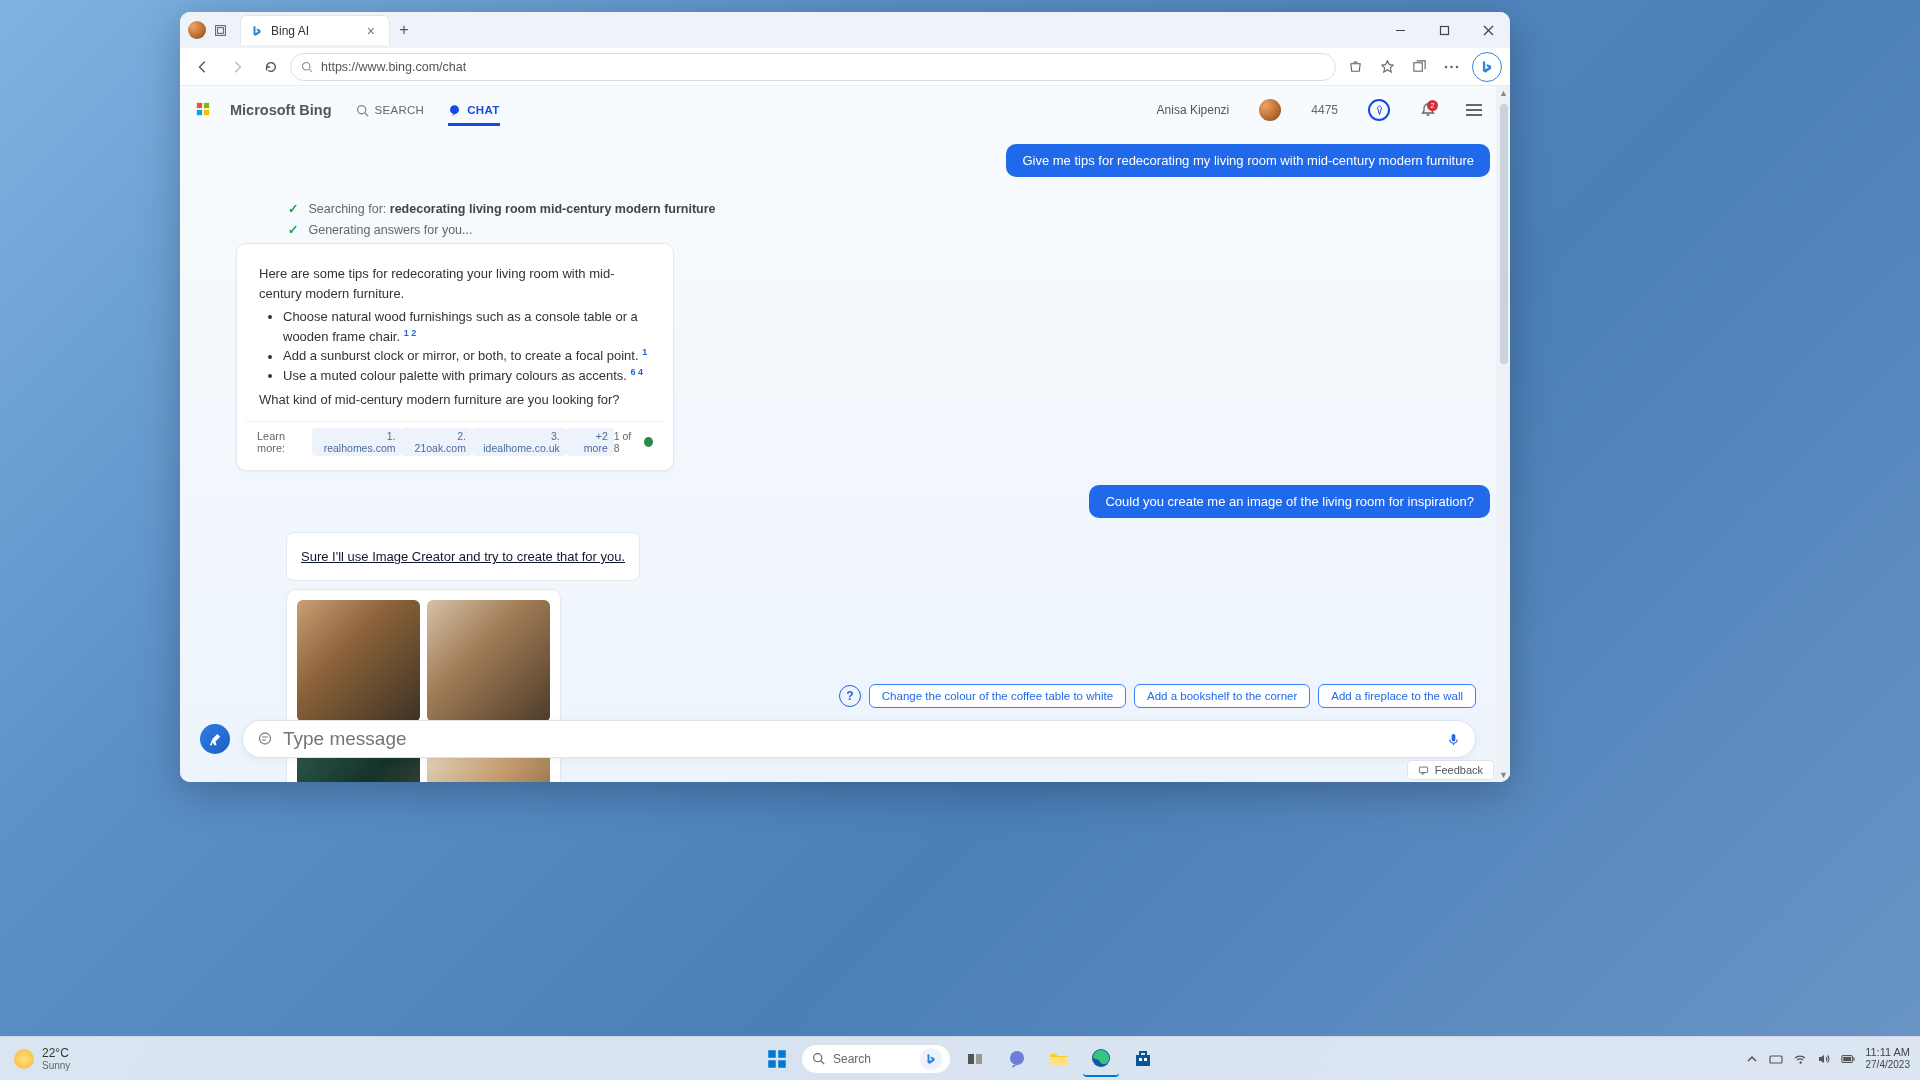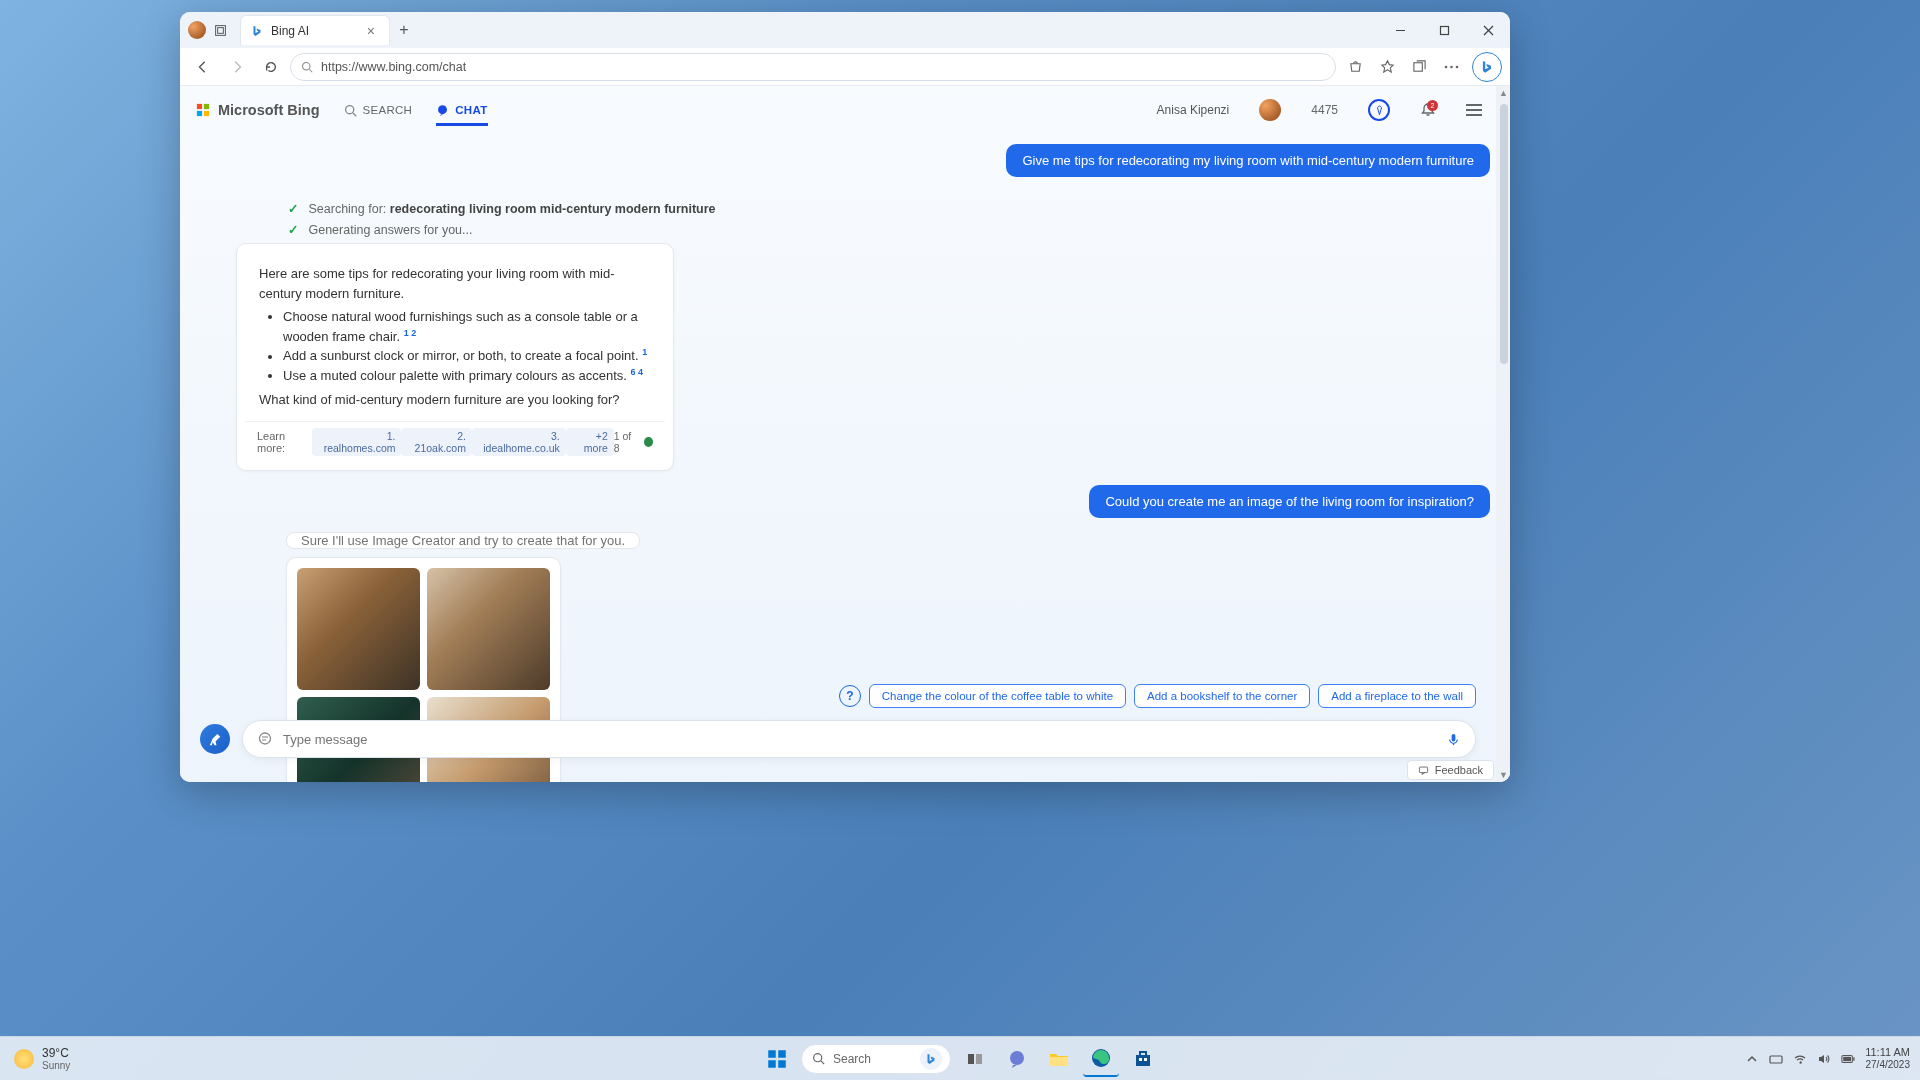--- a/index.html
+++ b/index.html
@@ -106,21 +106,21 @@
 .scrollbar-v .arrow.down { bottom:2px; }
 
 .bing-header {
   height: 48px;
   display:flex;
   align-items:center;
   padding: 0 28px 0 16px;
   gap: 24px;
   position: relative;
 }
-.bing-logo { display:flex; align-items:center; gap:8px; font-size: 14.5px; color:#555; font-weight:600;}
+.bing-logo { display:flex; gap:20px; font-size: 14.5px; color:#555; font-weight:600;}
 .bing-logo svg { width: 14px; height: 14px;}
 .nav-item { display:flex; align-items:center; gap:6px; font-size: 11.5px; color:#666; letter-spacing:0.3px;}
 .nav-item.active { color:#174ae4; border-bottom: 3px solid #174ae4; padding-bottom:6px; margin-bottom:-9px; font-weight:600;}
 .nav-item svg { width:13px; height:13px; }
 .header-right { margin-left:auto; display:flex; align-items:center; gap:30px; }
 .username { font-size: 12px; color:#555;}
 .avatar-med { width:22px; height:22px; border-radius:50%; background: radial-gradient(circle at 30% 30%, #f4a261, #8b4513);}
 .points { font-size: 12px; color:#666;}
 .badge-circ {
   width:22px; height:22px; border: 2px solid #174ae4; border-radius:50%;
@@ -178,22 +178,23 @@
   background:#eef3fb; color:#4a6a9e;
   border-radius: 4px; padding: 2px 6px; font-size: 10.5px; text-align: right;
 }
 .learn-chip.more { background:#eef3fb; }
 .page-count { margin-left:auto; font-size:10.5px; color:#666; display:flex; align-items:center; gap:6px;}
 .page-count .dot { width:10px; height:10px; background:#2a8a4a; border-radius:50%;}
 
 .assistant-plain {
   background:#fff; border:1px solid #e3e8ef; border-radius:8px;
   display:inline-block; margin-left:86px;
-  padding: 0 14px; font-size:13px; color:#737373;
+  padding: 16px 14px; font-size:13px; color:#0f172a;
   margin-top: 14px;
+  text-decoration: underline;
 }
 
 .image-grid-card {
   background:#fff; border:1px solid #e3e8ef; border-radius:10px;
   width: 275px; margin-left:86px; margin-top: 8px;
   padding: 10px;
   box-shadow: 0 1px 3px rgba(0,0,0,0.04);
 }
 .image-grid {
   display:grid; grid-template-columns: 1fr 1fr; gap: 7px;
@@ -231,21 +232,21 @@
   background: linear-gradient(135deg, #2f7de1, #1a5fc7);
   display:flex; align-items:center; justify-content:center; color:#fff;
 }
 .input-box {
   flex:1; background:#fff; border:1px solid #dde3ec;
   border-radius: 22px; height: 38px;
   display:flex; align-items:center; padding: 0 14px; gap:10px;
   box-shadow: 0 2px 8px rgba(0,0,0,0.05);
 }
 .input-box input {
-  border:none; outline:none; flex:1; font-size:13px; background:transparent;
+  border:none; outline:none; flex:1; font-size:19px; background:transparent;
 }
 .mic { color:#2169eb; }
 
 .feedback-btn {
   position:absolute; right: 16px; bottom: 2px;
   background:#fff; border:1px solid #dde3ec; border-radius:4px;
   padding: 3px 10px; font-size:11px; color:#555;
   display:flex; align-items:center; gap:6px;
 }
 
@@ -535,21 +536,21 @@
       </div>
 
     </div>
   </div>
 </div>
 
 <div class="taskbar">
   <div class="weather">
     <div class="sun"></div>
     <div>
-      <span class="deg">39°C</span>
+      <span class="deg">22°C</span>
       <span class="cond">Sunny</span>
     </div>
   </div>
   <div class="center-tray">
     <div class="tb-btn">
       <svg width="20" height="20" viewBox="0 0 16 16">
           <rect x="1" y="1" width="6" height="6" fill="#0078d4"></rect>
           <rect x="9" y="1" width="6" height="6" fill="#0078d4"></rect>
           <rect x="1" y="9" width="6" height="6" fill="#0078d4"></rect>
           <rect x="9" y="9" width="6" height="6" fill="#0078d4"></rect>

